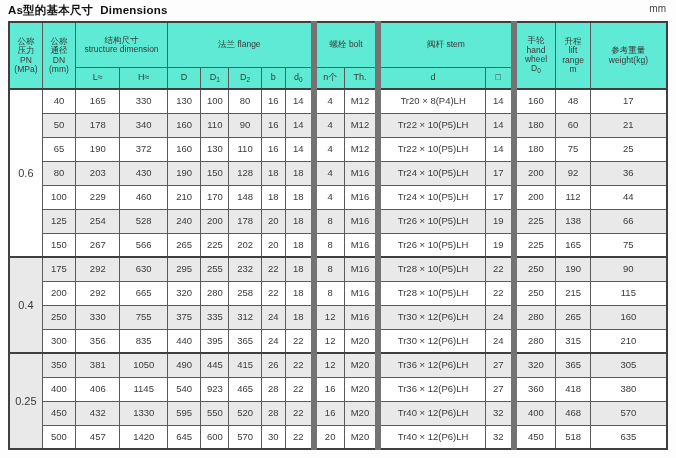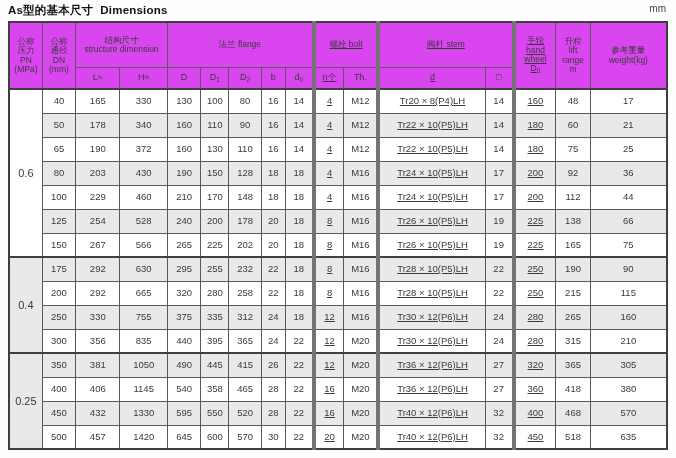--- a/index.html
+++ b/index.html
@@ -15,29 +15,29 @@
   .unit{font-size:10px;color:#444;padding-right:2px;}
   table{
     border-collapse:collapse;table-layout:fixed;width:660px;margin-top:2px;
     border:2px solid #3f3f3f;
   }
   th,td{
     border:1px solid #5a5a5a;text-align:center;vertical-align:middle;
     font-weight:normal;font-size:9.5px;padding:0 1px;overflow:hidden;
     color:#3a3a3a;line-height:1.1;
   }
-  thead th{background:#d946ef;font-size:8.5px;}
+  thead th{background:#5eead4;font-size:8.5px;}
   thead{border-bottom:2px solid #3f3f3f;}
   thead tr.tier1 th{height:44px;}
   thead tr.tier2 th{height:20px;font-size:9px;}
   tbody tr{height:24px;background:#ffffff;}
   tbody tr.stripe td{background:#e9e9e9;}
   tbody td.pn-cell{background:#ffffff;font-size:11px;}
   .pre{white-space:pre-line;}
-  .grp-left{border-left:4px solid #737373;text-decoration:underline;}
+  .grp-left{border-left:6px solid #737373;}
   tr.grp-top td{border-top:2px solid #3f3f3f;}
   sub{font-size:6.5px;vertical-align:-2px;}
 </style>
 </head>
 <body>
 
 <div class="page">
   <div class="titlebar">
     <div class="title"><span>As型的基本尺寸</span><span class="en">Dimensions</span></div>
     <div class="unit">mm</div>
@@ -310,21 +310,21 @@
           <td>27</td>
           <td class="grp-left">320</td>
           <td>365</td>
           <td>305</td>
         </tr>
         <tr>
           <td>400</td>
           <td>406</td>
           <td>1145</td>
           <td>540</td>
-          <td>358</td>
+          <td>923</td>
           <td>465</td>
           <td>28</td>
           <td>22</td>
           <td class="grp-left">16</td>
           <td>M20</td>
           <td class="grp-left">Tr36 × 12(P6)LH</td>
           <td>27</td>
           <td class="grp-left">360</td>
           <td>418</td>
           <td>380</td>

